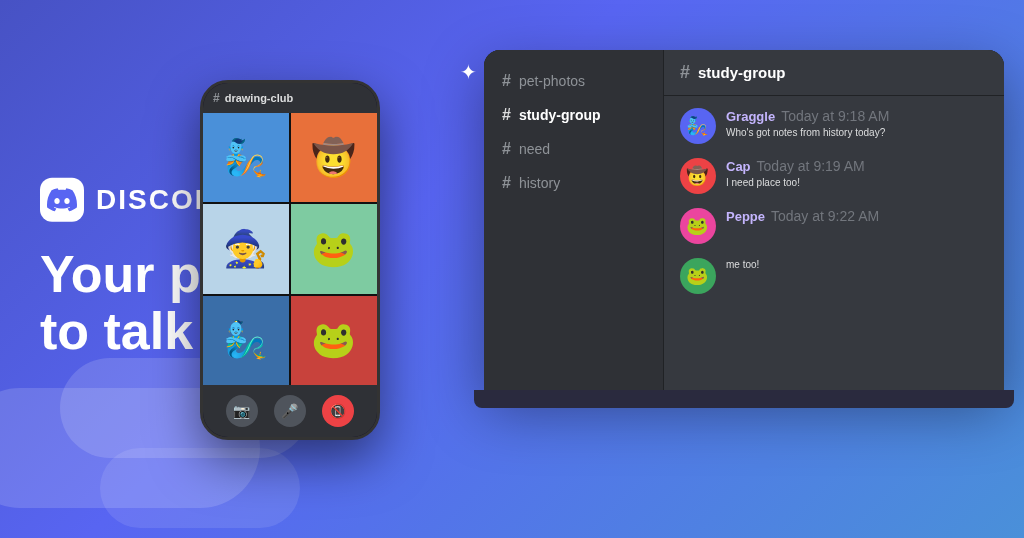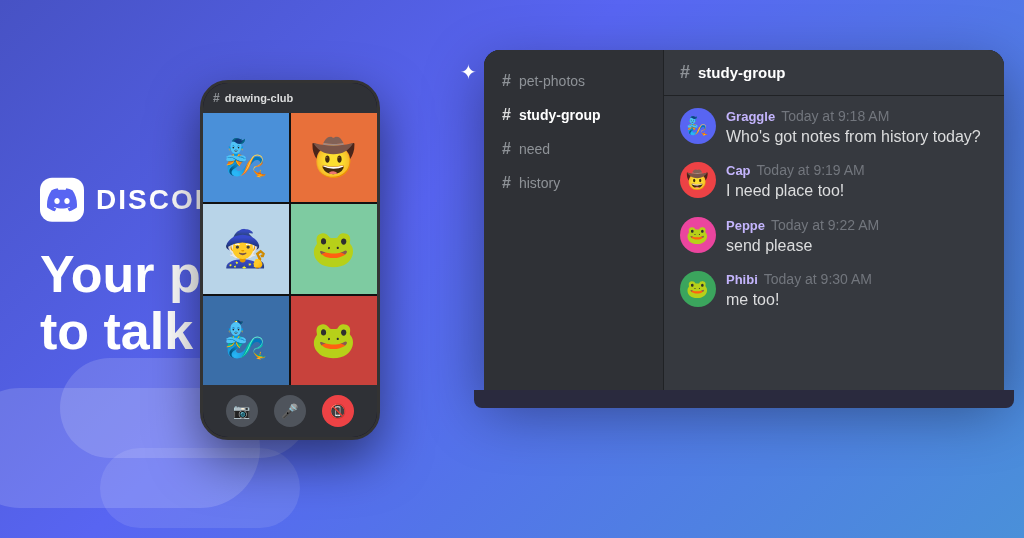--- a/index.html
+++ b/index.html
@@ -229,21 +229,21 @@
       font-weight: 700;
       color: #c4b5fd;
     }
 
     .message-timestamp {
       font-size: 14px;
       color: #72767d;
     }
 
     .message-text {
-      font-size: 16px;
+      font-size: 10px;
       color: #dcddde;
       line-height: 1.4;
     }
 
     
     .phone {
       position: absolute;
       left: 200px;
       top: 80px;
       width: 180px;
@@ -447,31 +447,26 @@
             </div>
           </div>
 
           <div class="message">
             <div class="avatar avatar-peppe">🐸</div>
             <div class="message-content">
               <div class="message-header">
                 <span class="message-username">Peppe</span>
                 <span class="message-timestamp">Today at 9:22 AM</span>
               </div>
-              <div class="message-text">send please</div>
             </div>
           </div>
 
           <div class="message">
             <div class="avatar avatar-phibi">🐸</div>
             <div class="message-content">
-              <div class="message-header">
-                <span class="message-username">Phibi</span>
-                <span class="message-timestamp">Today at 9:30 AM</span>
-              </div>
               <div class="message-text">me too!</div>
             </div>
           </div>
         </div>
       </div>
     </div>
   </div>
   <div class="laptop-base"></div>
 </div>
 

